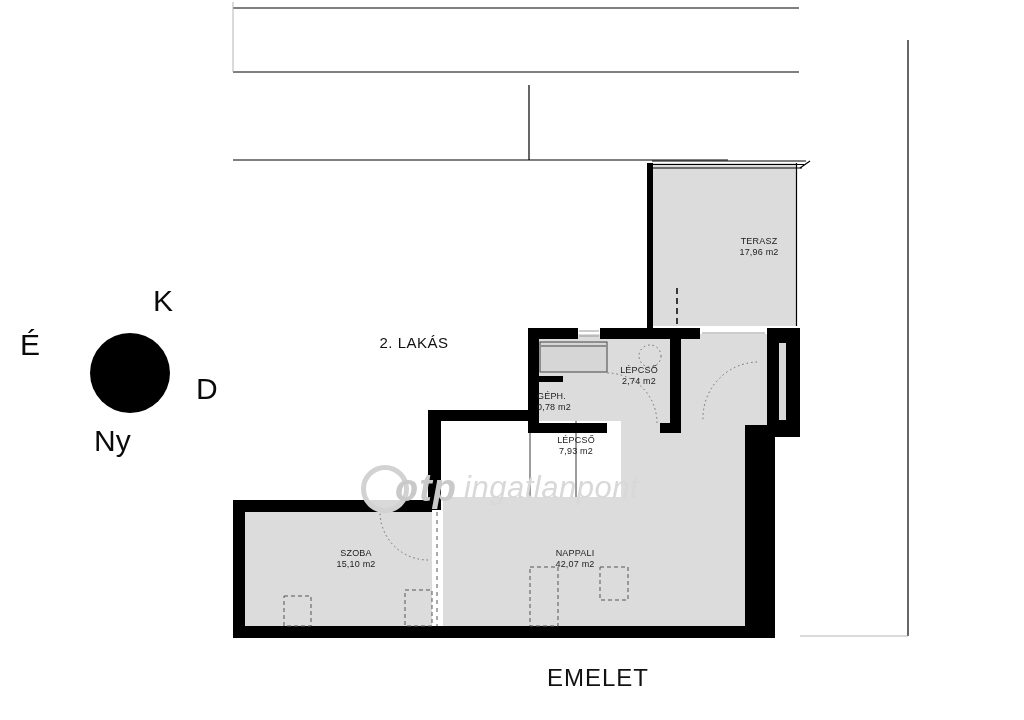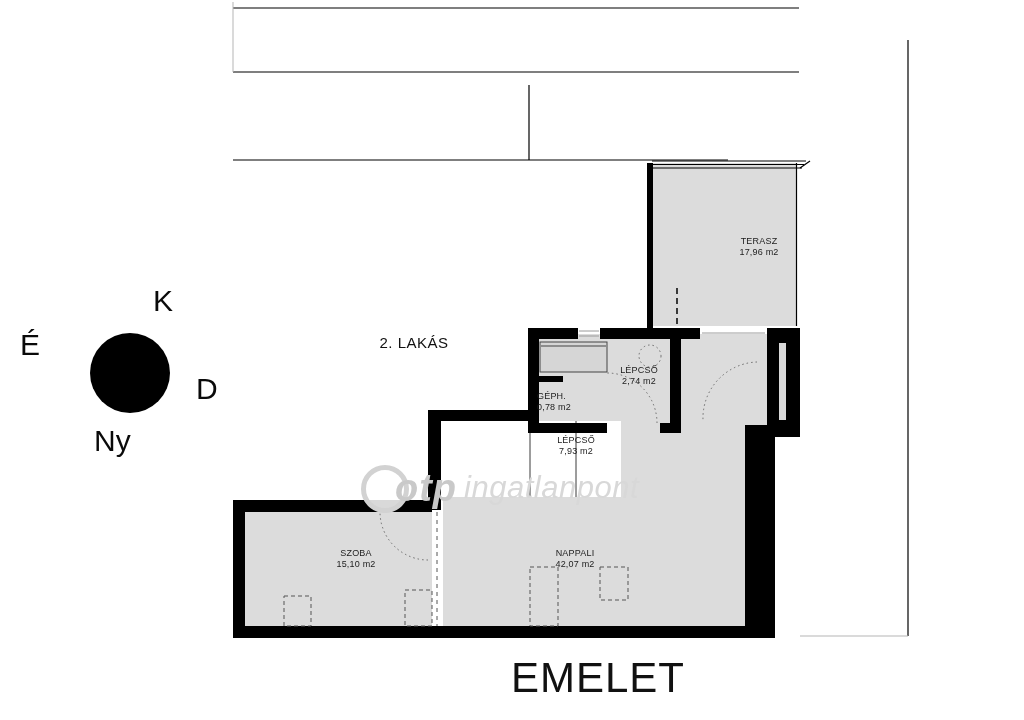--- a/index.html
+++ b/index.html
@@ -26,21 +26,21 @@
     letter-spacing:.2px;white-space:nowrap;
   }
   .rlabel.leftal{transform:translate(0,-50%);text-align:left;}
   .rlabel .area{display:block;}
   .unit-label{
     position:absolute;z-index:3;transform:translate(-50%,-50%);
     font-size:15px;color:#111;letter-spacing:.5px;white-space:nowrap;margin-top:47px;
   }
   .floor-title{
     position:absolute;z-index:3;transform:translate(-50%,-50%);
-    font-size:42px;color:#111;letter-spacing:1px;white-space:nowrap;
+    font-size:24px;color:#111;letter-spacing:1px;white-space:nowrap;
   }
   .compass{position:absolute;left:15px;top:280px;width:220px;height:195px;z-index:3;}
   .compass .pt{position:absolute;color:#0a0a0a;font-size:30px;line-height:30px;}
   .compass svg{position:absolute;left:0;top:0;}
 
   .watermark{position:absolute;left:361px;top:463px;z-index:4;display:flex;align-items:center;}
   .wm-circle{
     width:38px;height:38px;border-radius:50%;border:5px solid #d2d2d2;
     background:rgba(255,255,255,.85);margin-top:2px;
   }

